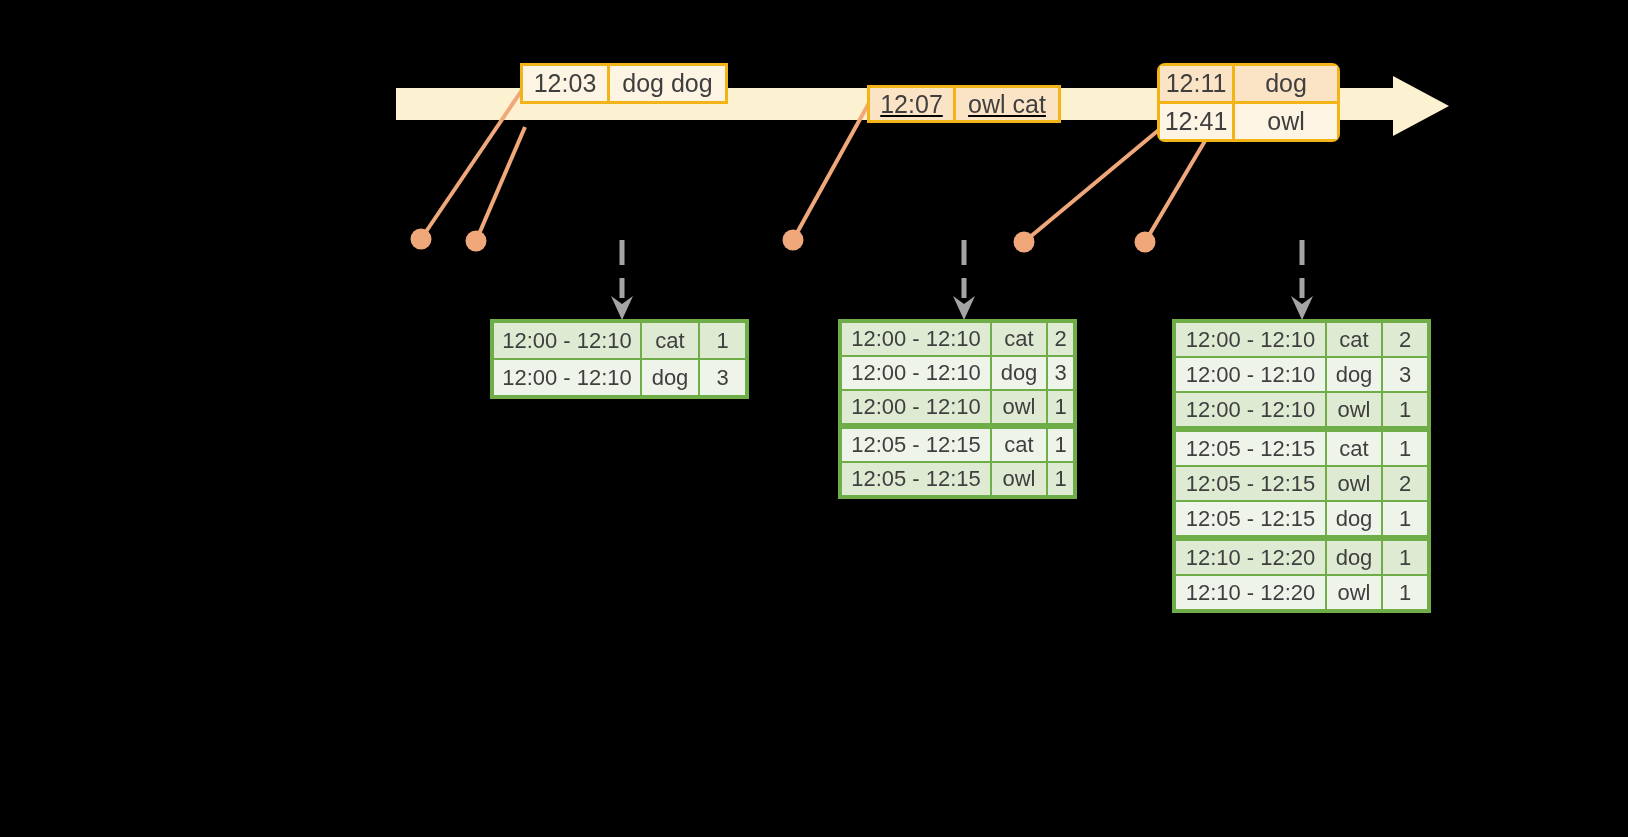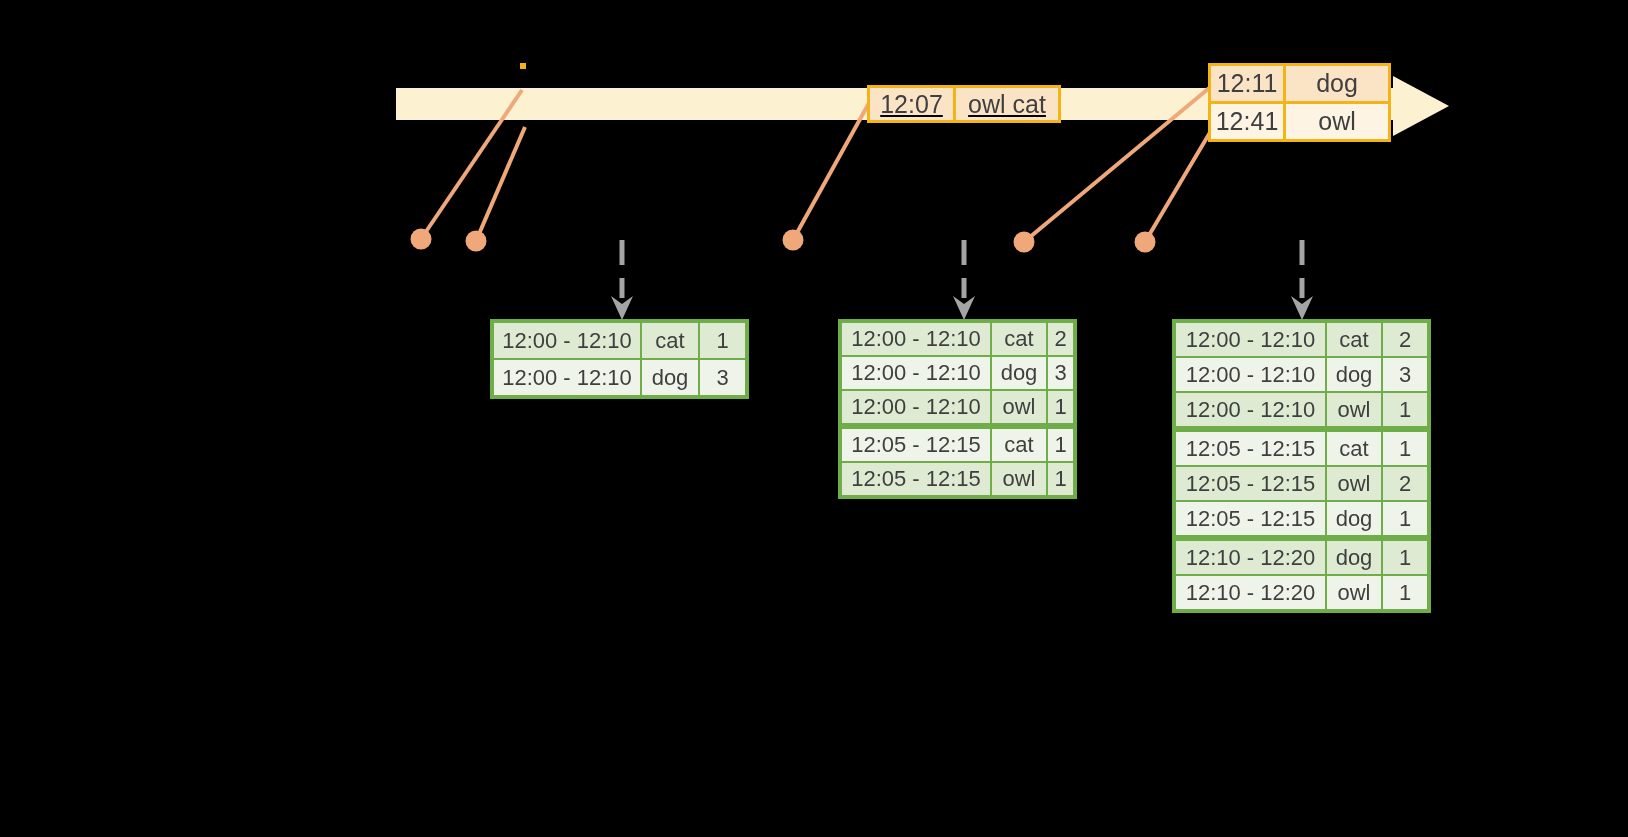--- a/index.html
+++ b/index.html
@@ -26,21 +26,21 @@
   .et-cell {
     display: flex; align-items: center; justify-content: center;
     height: 35px; font-size: 25px; color: var(--text);
   }
   .et-cell:not(:last-child) { border-right: 3px solid var(--event-table-border); }
   #et1 { left: 520px;  top: 63px; }
   #et1 .time  { width: 84px; }  #et1 .words { width: 115px; }
   #et2 { left: 867px;  top: 85px; text-decoration: underline; }
   #et2 .time  { width: 83px; }  #et2 .words { width: 102px; }
   #et2 .et-cell { height: 32px; }
-  #et3 { left: 1208px; top: 63px; }
+  #et3 { left: 1157px; top: 63px; border-radius: 8px; }
   #et3 .time  { width: 72px; }  #et3 .words { width: 102px; }
 
   
   .result-table {
     position: absolute;
     border: 4px solid var(--result-table-border);
     background: var(--result-table-border);
   }
   .rt-row { display: flex; }
   .rt-row + .rt-row { border-top: 2px solid var(--result-table-border); }
@@ -94,20 +94,24 @@
 
       <line x1="964" y1="240" x2="964" y2="298" style="stroke:var(--trigger-arrow)" stroke-width="5" stroke-dasharray="25 13"></line>
       <path d="M 953 296 L 964 304 L 975 296 L 964 320 Z" style="fill:var(--trigger-arrow)"></path>
 
       <line x1="1302" y1="240" x2="1302" y2="298" style="stroke:var(--trigger-arrow)" stroke-width="5" stroke-dasharray="25 13"></line>
       <path d="M 1291 296 L 1302 304 L 1313 296 L 1302 320 Z" style="fill:var(--trigger-arrow)"></path>
     </g>
   </svg>
 
   <div id="et1" class="event-table">
+      <div class="et-row light">
+        <div class="et-cell time">12:03</div>
+        <div class="et-cell words">dog dog</div>
+      </div>
     </div>
   <div id="et2" class="event-table">
       <div class="et-row dark">
         <div class="et-cell time">12:07</div>
         <div class="et-cell words">owl cat</div>
       </div>
     </div>
   <div id="et3" class="event-table">
       <div class="et-row dark">
         <div class="et-cell time">12:11</div>

